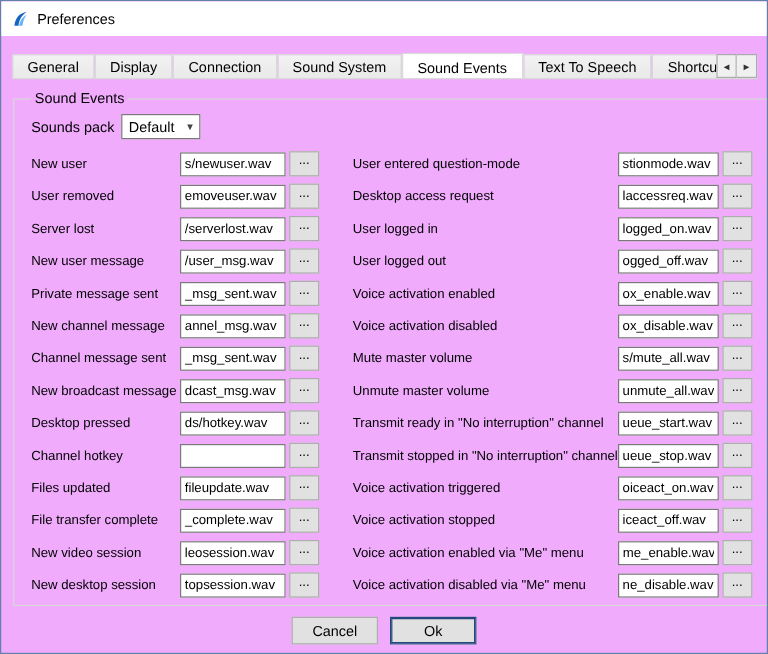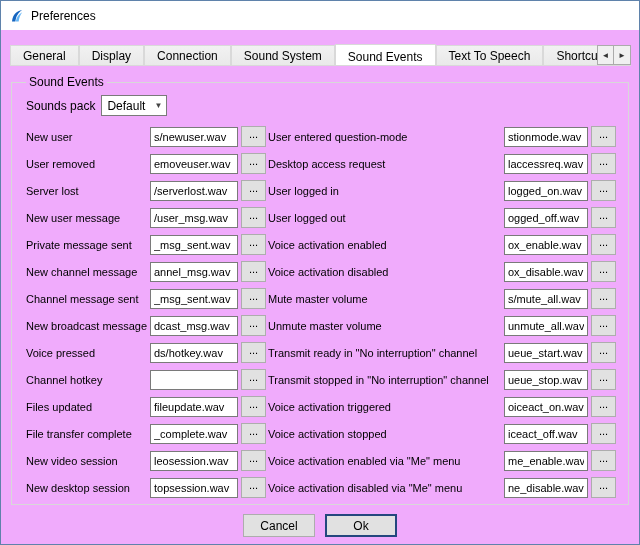--- a/index.html
+++ b/index.html
@@ -103,21 +103,21 @@
     align-items: center;
     font-size: 12px;
     cursor: default;
   }
   .combo .combo-text { flex: 1; padding-left: 5px; }
   .combo .combo-arrow {
     width: 16px; text-align: center;
     font-size: 8px; color: #444;
   }
   
-  .columns { display: flex; gap: 0; }
+  .columns { display: flex; gap: 26px; }
   .col-left  { width: 242px; flex: none; }
   .col-right { flex: 1; }
   .event-row {
     display: flex;
     align-items: center;
     height: 21px;
     margin-bottom: 6px;
   }
   .event-label {
     flex: 1;
@@ -264,21 +264,21 @@
     <span class="event-label">Channel message sent</span>
     <input class="event-input" value="_msg_sent.wav" style="">
     <button class="browse-btn">...</button>
   </div>
           <div class="event-row">
     <span class="event-label">New broadcast message</span>
     <input class="event-input" value="dcast_msg.wav" style="">
     <button class="browse-btn">...</button>
   </div>
           <div class="event-row">
-    <span class="event-label">Voice pressed</span>
+    <span class="event-label">Desktop pressed</span>
     <input class="event-input" value="ds/hotkey.wav" style="">
     <button class="browse-btn">...</button>
   </div>
           <div class="event-row">
     <span class="event-label">Channel hotkey</span>
     <input class="event-input" style="">
     <button class="browse-btn">...</button>
   </div>
           <div class="event-row">
     <span class="event-label">Files updated</span>

